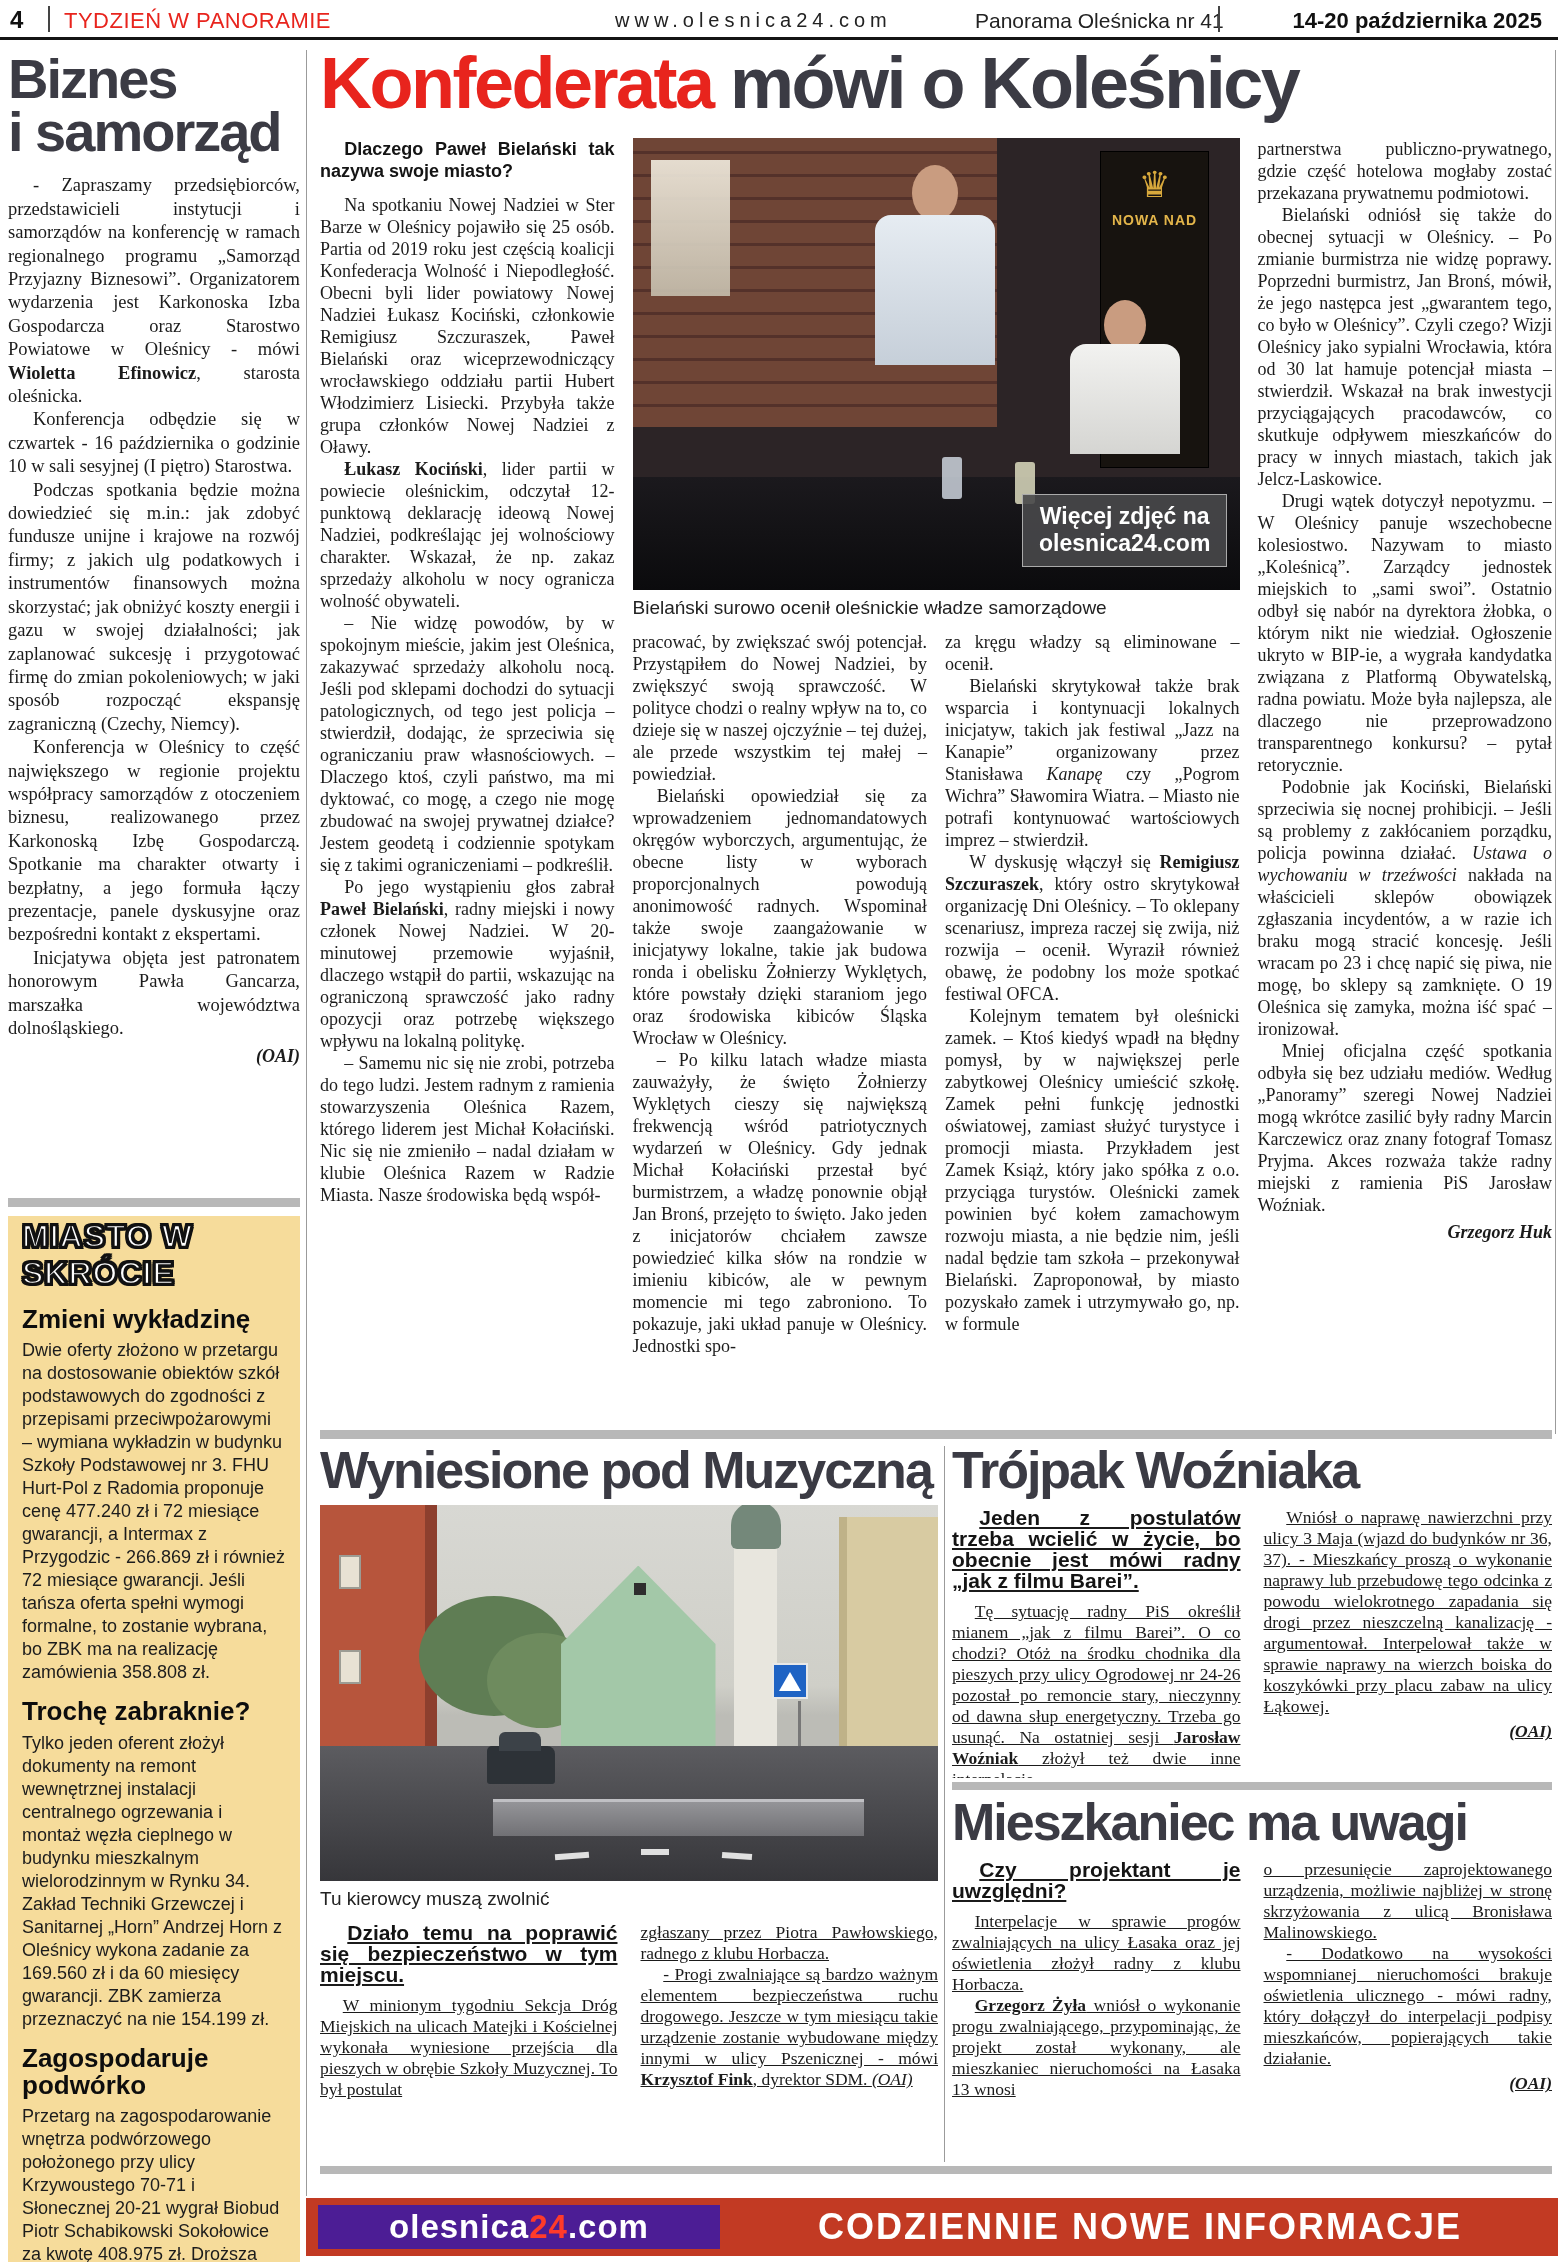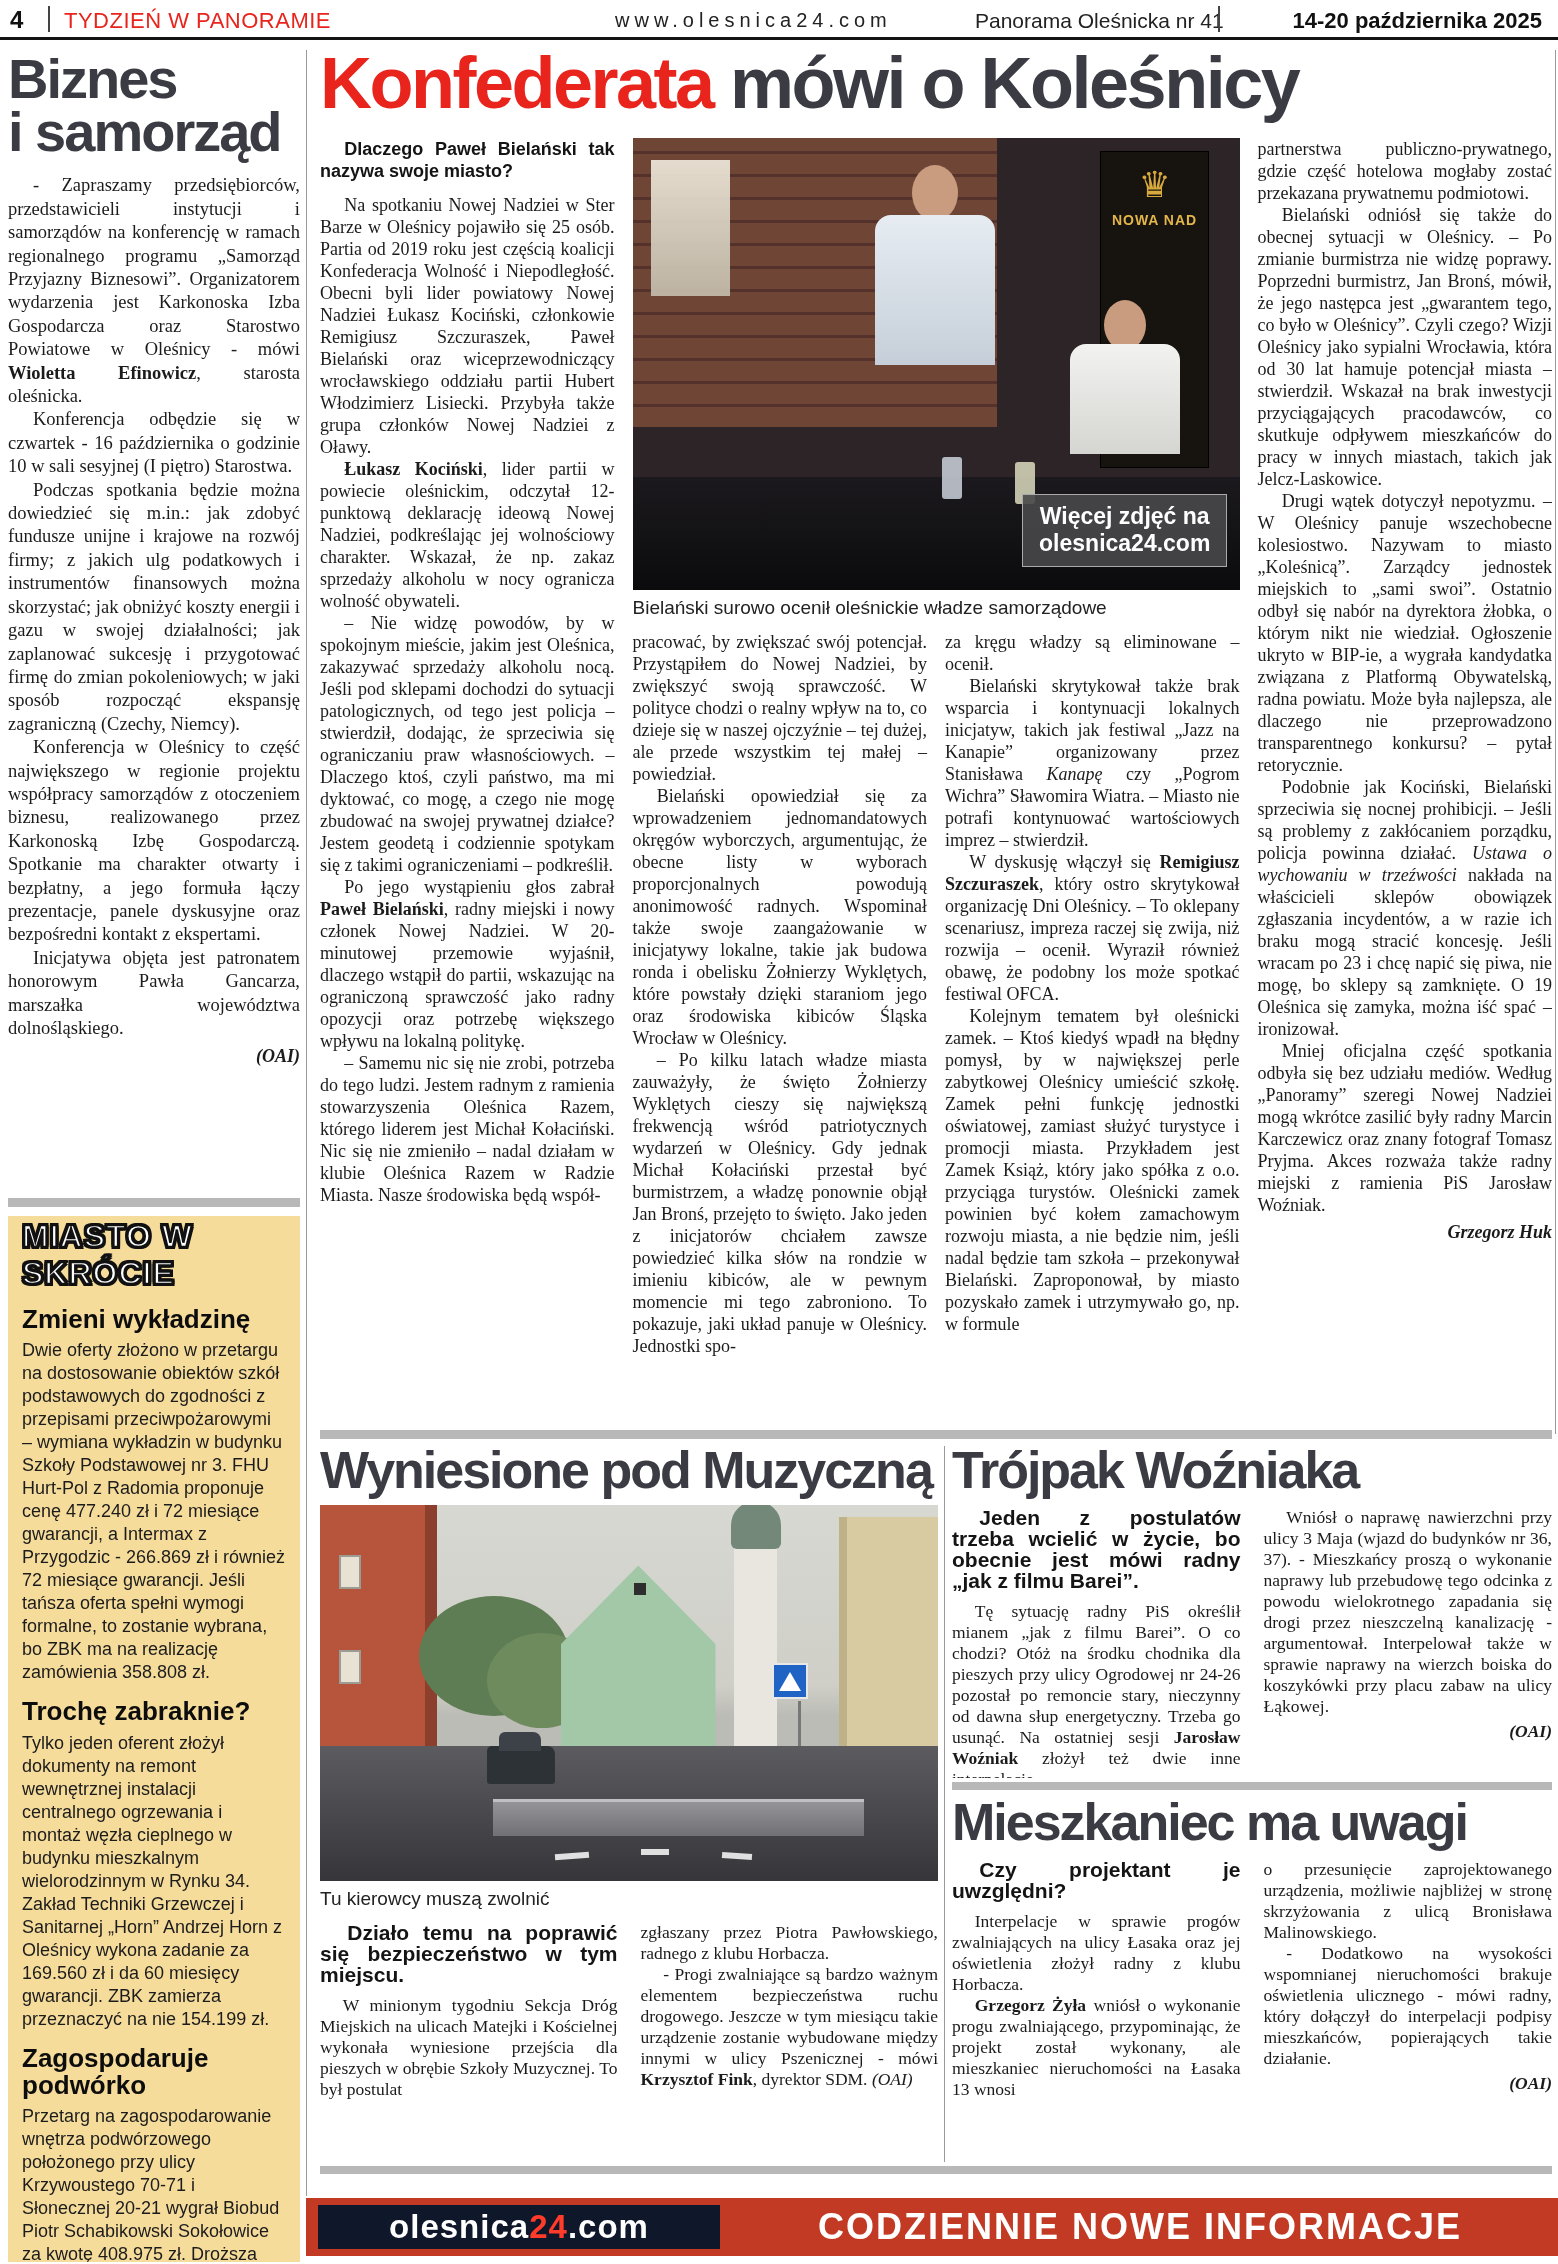--- a/index.html
+++ b/index.html
@@ -83,21 +83,21 @@
            background:linear-gradient(#1b191d,#0b0b0d); }
   .glass { position:absolute; width:20px; height:42px; background:rgba(215,222,232,.8); border-radius:3px; bottom:20%; }
   .g1 { left:51%; } .g2 { left:63%; bottom:19%; background:rgba(220,218,190,.85); }
   .photo-overlay { position:absolute; right:2%; bottom:5%; background:rgba(72,72,74,.9); border:1px solid #aaa;
                    color:#fff; font-family:"Liberation Sans", sans-serif; font-weight:bold; font-size:23px;
                    line-height:1.2; text-align:center; padding:8px 16px; }
 
   
   .street-article { position:absolute; left:320px; top:1446px; width:618px; height:716px; overflow:hidden; }
   .street-article h1 { font-size:52px; margin-bottom:10px; }
-  .bcols { display:grid; grid-template-columns:1fr 1fr; column-gap:23px; }
+  .bcols { display:grid; grid-template-columns:1fr 1fr; column-gap:23px;text-decoration:underline; }
   .bcols p { font-size:17.5px; line-height:21px; text-indent:1.3em; }
   .bcols .lead { font-size:21px; margin-bottom:10px; }
   .trojpak { position:absolute; left:952px; top:1446px; width:600px; height:332px; overflow:hidden; }
   .trojpak h1, .mieszkaniec h1 { font-size:52px; margin-bottom:12px; }
   .mieszkaniec { position:absolute; left:952px; top:1798px; width:600px; height:362px; overflow:hidden; }
   .oai { text-align:right; font-weight:bold; font-style:italic; font-size:17.5px; margin-top:4px; }
 
   
   .photo2 { position:relative; height:376px; overflow:hidden;
             background:linear-gradient(#d8d8d3 0%, #cfcfc8 48%, #bcbcb6 56%); }
@@ -124,21 +124,21 @@
               background:linear-gradient(#949498,#717175); border-top:3px solid #c0c0c4; }
   .dash { position:absolute; background:#e0e0e0; height:6px; }
   .d1 { width:34px; left:38%; bottom:6%; transform:rotate(-4deg); }
   .d2 { width:28px; left:52%; bottom:7%; }
   .d3 { width:30px; left:65%; bottom:6%; transform:rotate(4deg); }
   .car { position:absolute; left:27%; bottom:26%; width:11%; height:10%; background:#2d3237; border-radius:5px 8px 3px 3px; }
   .car-roof { position:absolute; left:18%; top:-38%; width:62%; height:52%; background:#3c4248; border-radius:6px 8px 0 0; }
 
   
   .footer { position:absolute; left:306px; top:2198px; width:1252px; height:58px; background:#c23a23; }
-  .logo-box { position:absolute; left:12px; top:7px; width:402px; height:44px; background:#0f172a;
+  .logo-box { position:absolute; left:12px; top:7px; width:402px; height:44px; background:#4c1d95;
               display:flex; align-items:center; justify-content:center;
               font-family:"Liberation Sans", sans-serif; font-weight:bold; font-size:33px; letter-spacing:1px; }
   .logo-box .w { color:#fff; } .logo-box .r { color:#ff3b2a; }
   .tagline { position:absolute; left:430px; right:14px; top:0; bottom:0; display:flex; align-items:center;
              justify-content:center; color:#fff; font-family:"Liberation Sans", sans-serif; font-weight:bold;
              font-size:36px; letter-spacing:2px; white-space:nowrap; }
 </style>
 </head>
 <body>
 

